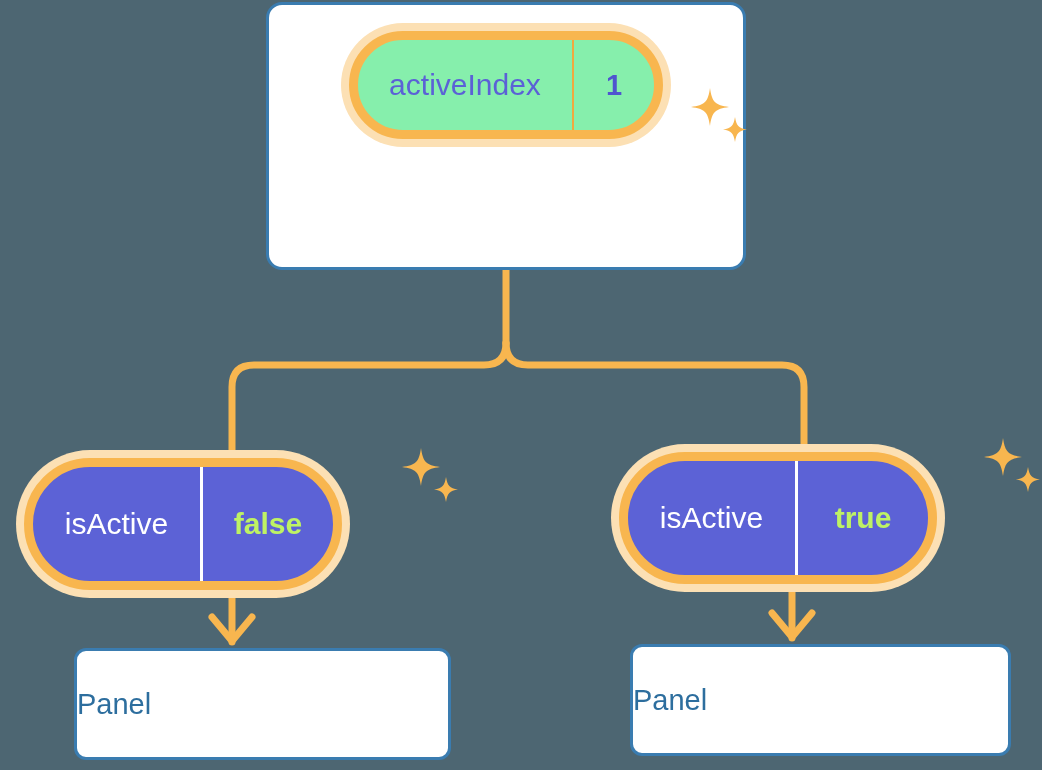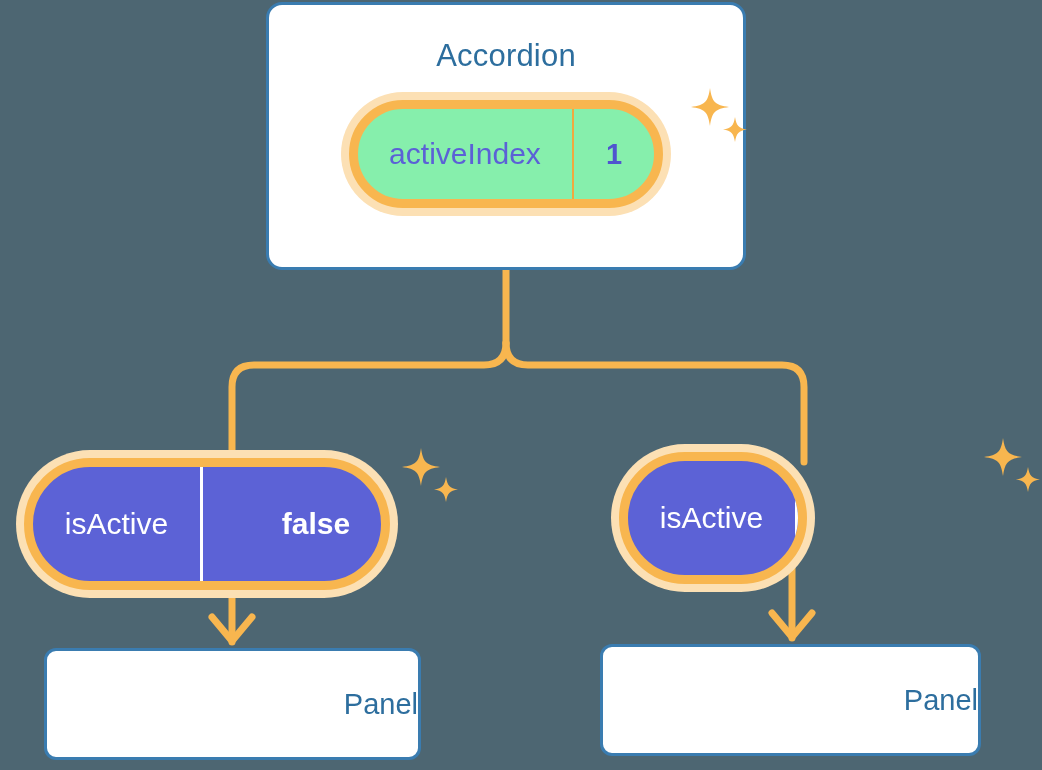--- a/index.html
+++ b/index.html
@@ -57,21 +57,21 @@
   .pill.light .cell.val {
     color: #4f55cf; font-size: 29px; font-weight: bold; padding: 0 26px;
   }
   
   .pill.solid { background: #5c62d6; }
   .pill.solid .cell.key {
     color: #ffffff; font-size: 30px; padding: 0 22px;
     border-right: 3px solid #ffffff;
   }
   .pill.solid .cell.val {
-    color: #ffffff; font-size: 30px; font-weight: bold; padding: 4px 22px; margin-left: 48px;
+    color: #bef264; font-size: 30px; font-weight: bold; padding: 4px 22px;
   }
 
   #top-pill-wrap { margin-top: 26px; }
   #top-pill { height: 108px; }
   #top-pill .cell.key { min-width: 216px; }
   #top-pill .cell.val { min-width: 80px; }
 
   .leaf-pill { height: 132px; }
   .leaf-pill .cell.key { min-width: 170px; }
   .leaf-pill .cell.val { min-width: 130px; }
@@ -84,22 +84,23 @@
   #sparkle-top     { left: 688px; top: 84px; }
   #sparkle-false   { left: 399px; top: 444px; }
   #sparkle-true    { left: 981px; top: 434px; }
 
   
   .panel-box {
     position: absolute;
     background: #ffffff;
     border: 3px solid #3a7cb0;
     border-radius: 12px;
-    display: flex; align-items: center; justify-content: flex-end;
+    display: flex; align-items: center; justify-content: flex-start;
     z-index: 3;
+    margin-left: 30px;
   }
   .panel-label { color: #2d6e9e; font-size: 29px; }
   #panel-left  { left: 44px;  top: 648px; width: 377px; height: 112px; }
   #panel-right { left: 600px; top: 644px; width: 381px; height: 112px; }
 </style>
 </head>
 <body>
 
 <div id="stage">
 
@@ -115,21 +116,20 @@
       <path d="M792 568 L792 638"></path>
     </g>
 
     <g stroke="#f8b64f" stroke-width="7" stroke-linecap="round" stroke-linejoin="round" fill="none">
       <path d="M212 617 L232 641 L252 617"></path>
       <path d="M772 613 L792 637 L812 613"></path>
     </g>
   </svg>
 
   <div class="card" id="accordion-card">
-    <div class="card-title">Accordion</div>
 
     <div class="pill-wrap" id="top-pill-wrap">
       <div class="pill light" id="top-pill">
         <div class="cell key">activeIndex</div>
         <div class="cell val">1</div>
       </div>
     </div>
   </div>
 
   <svg class="sparkle" id="sparkle-top" width="62" height="62" viewBox="0 0 62 62" xmlns="http://www.w3.org/2000/svg">
@@ -145,20 +145,21 @@
   </div>
 
   <svg class="sparkle" id="sparkle-false" width="62" height="62" viewBox="0 0 62 62" xmlns="http://www.w3.org/2000/svg">
     <path d="M22 4 C24 18 27 21 41 23 C27 25 24 28 22 42 C20 28 17 25 3 23 C17 21 20 18 22 4 Z" fill="#f8b64f"></path>
     <path d="M47 33 C48.5 42 50.5 44 59 45.5 C50.5 47 48.5 49 47 58 C45.5 49 43.5 47 35 45.5 C43.5 44 45.5 42 47 33 Z" fill="#f8b64f"></path>
   </svg>
 
   <div class="pill-wrap" id="pill-true-wrap">
     <div class="pill solid leaf-pill">
       <div class="cell key">isActive</div>
+      <div class="cell val">true</div>
     </div>
   </div>
 
   <svg class="sparkle" id="sparkle-true" width="62" height="62" viewBox="0 0 62 62" xmlns="http://www.w3.org/2000/svg">
     <path d="M22 4 C24 18 27 21 41 23 C27 25 24 28 22 42 C20 28 17 25 3 23 C17 21 20 18 22 4 Z" fill="#f8b64f"></path>
     <path d="M47 33 C48.5 42 50.5 44 59 45.5 C50.5 47 48.5 49 47 58 C45.5 49 43.5 47 35 45.5 C43.5 44 45.5 42 47 33 Z" fill="#f8b64f"></path>
   </svg>
 
   <div class="panel-box" id="panel-left">
     <span class="panel-label">Panel</span>

